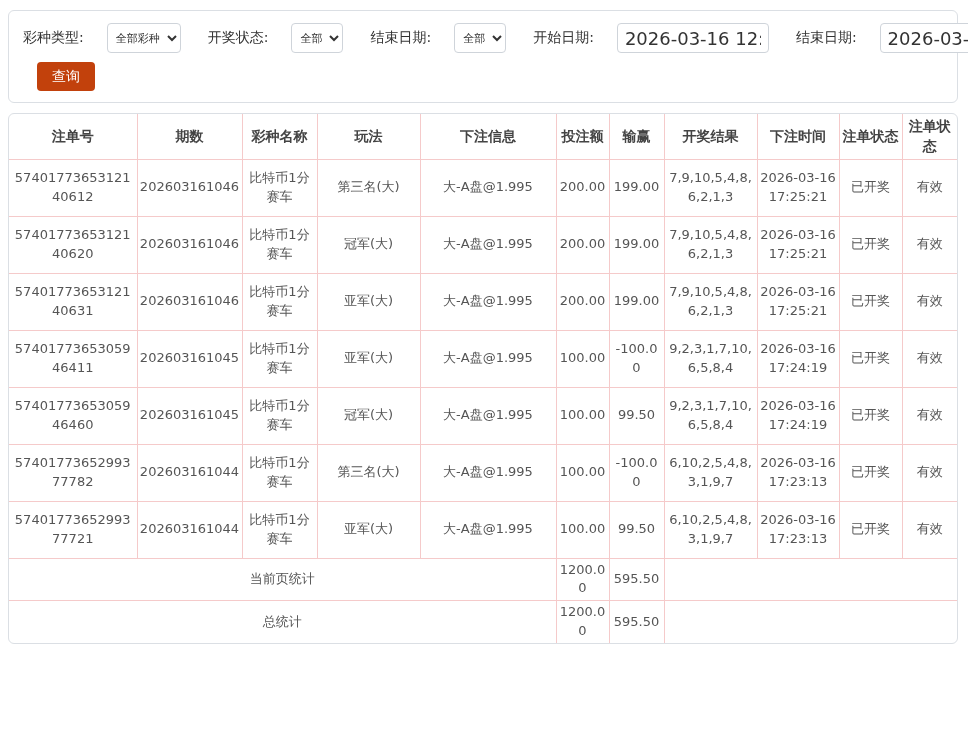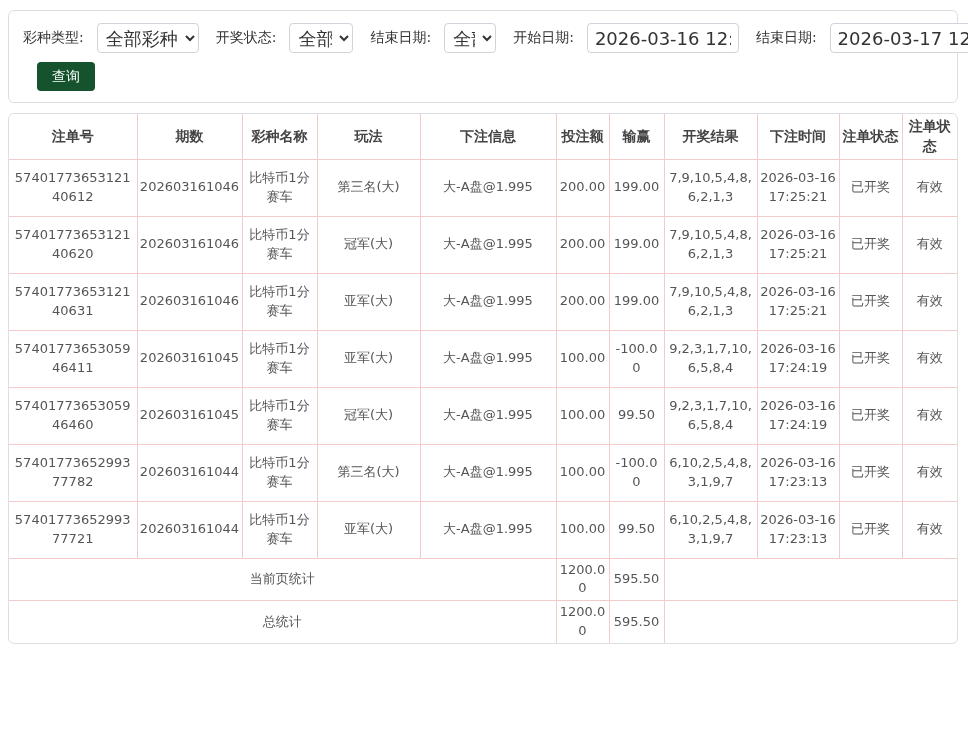--- a/index.html
+++ b/index.html
@@ -17,48 +17,48 @@
     background: #fff;
     border: 1px solid #dbdfe4;
     border-radius: 6px;
     padding: 12px 12px 11px 14px;
     margin-bottom: 10px;
   }
   .filter-row {
     display: flex;
     align-items: center;
     flex-wrap: nowrap;
-    gap: 13px;
+    gap: 23px;
   }
   .filter-label {
     font-size: 14px;
     color: #333;
     white-space: nowrap;
     margin-left: 4px;
   }
   .filter-label:first-child { margin-left: 0; }
   select.ctl, input.ctl {
     height: 30px;
     border: 1px solid #cfd4da;
     border-radius: 4px;
     background: #fff;
     color: #333;
-    font-size: 18px;
+    font-size: 11px;
     font-family: inherit;
     padding: 0 4px;
     outline: none;
   }
   .sel-lottery { width: 130px; }
   .sel-draw    { width: 64px; }
   .sel-order   { width: 52px; }
   input.ctl { width: 152px; font-size: 18px; padding: 0 7px; }
   .btn-row { margin-top: 9px; padding-left: 14px; }
   .query-btn {
     display: inline-block;
-    background: #14532d;
+    background: #c2410c;
     color: #fff;
     border: none;
     border-radius: 4px;
     height: 29px;
     padding: 0 15px;
     font-size: 14px;
     font-family: inherit;
     cursor: pointer;
   }
 

